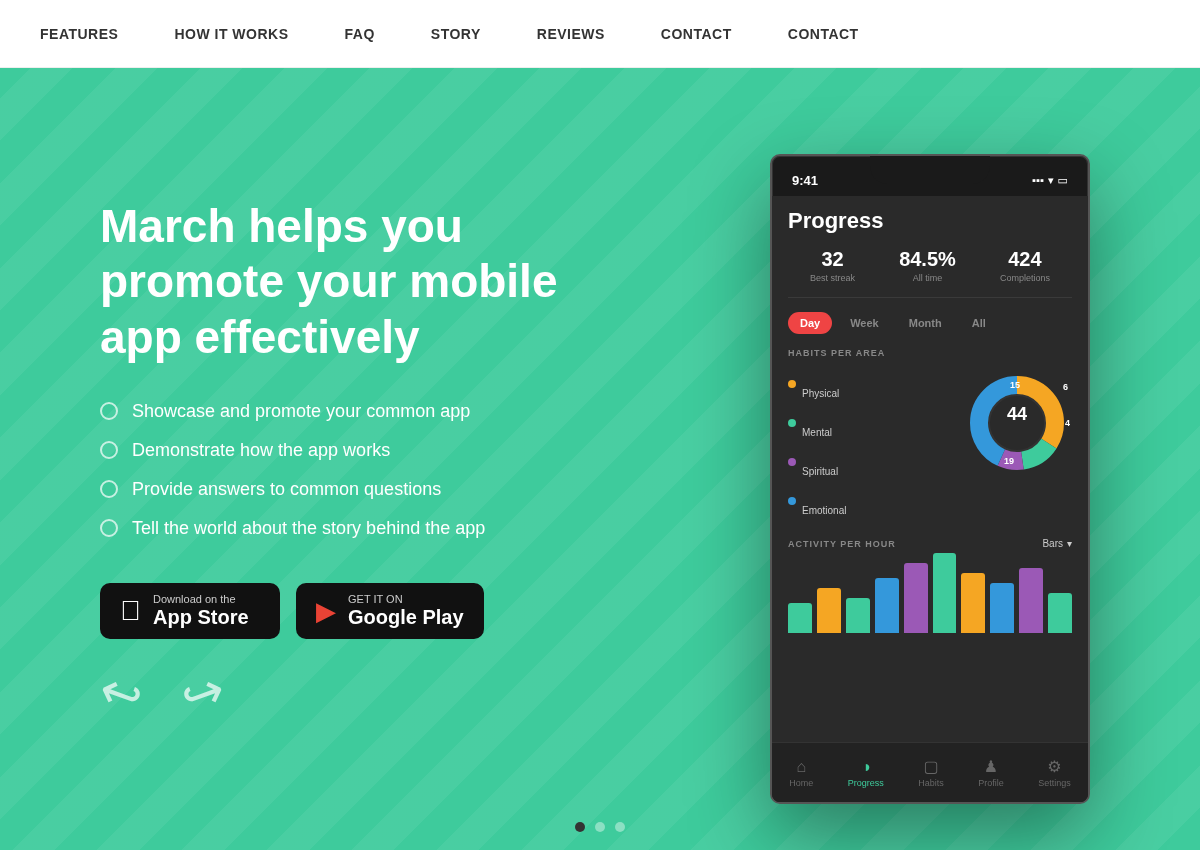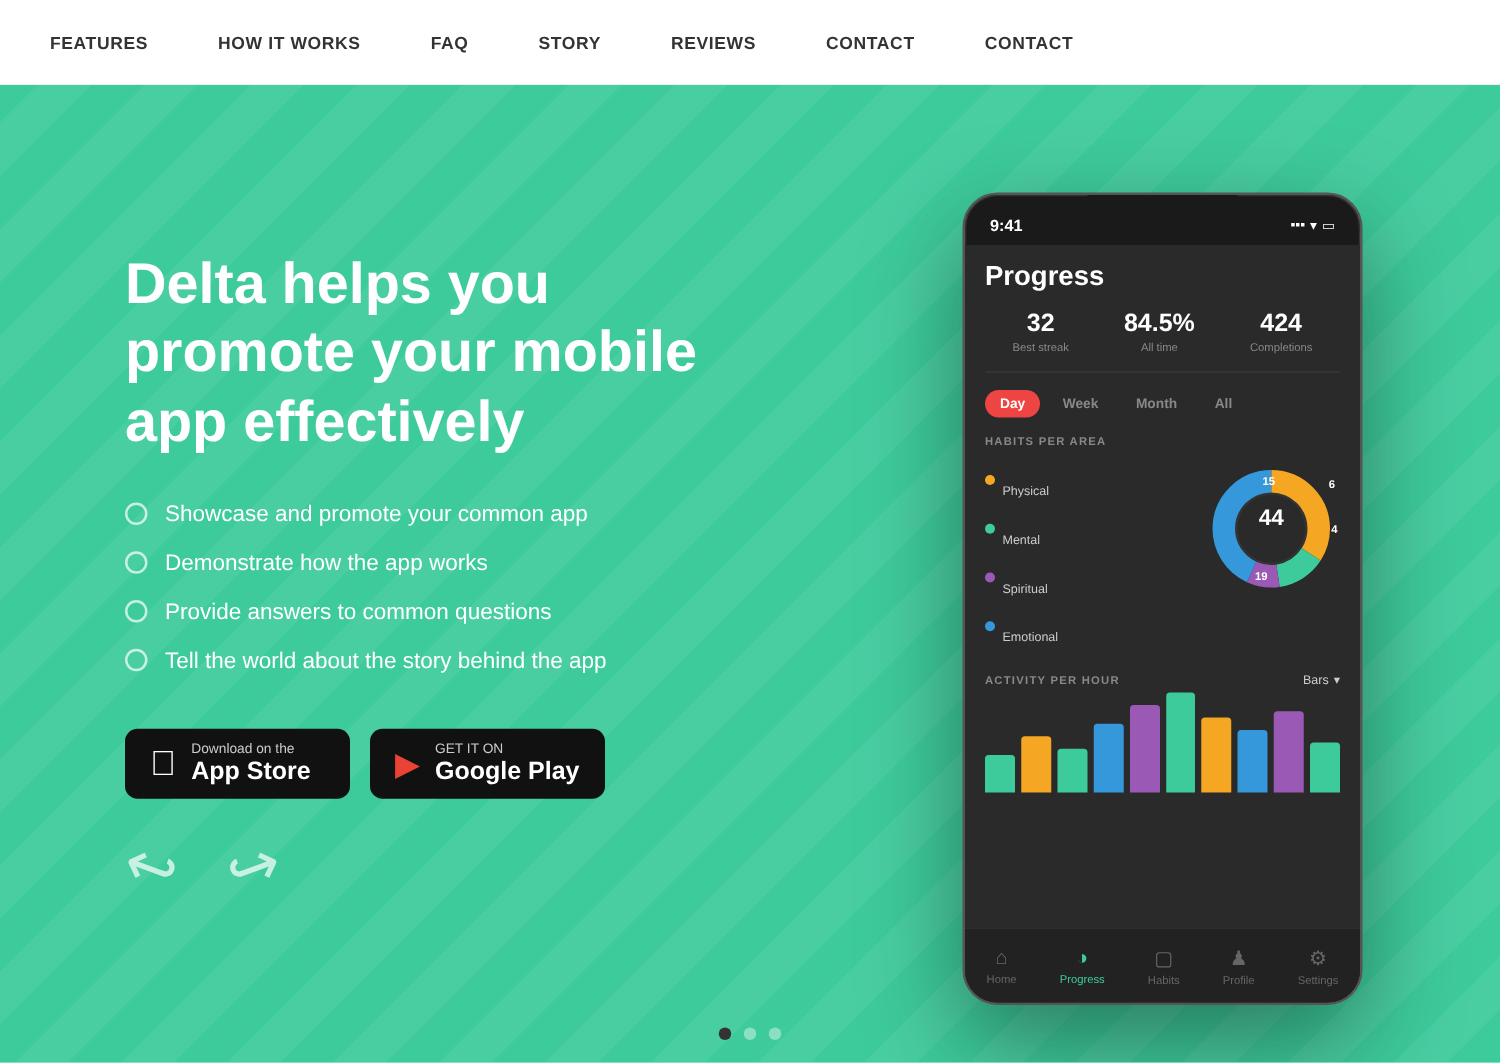--- a/index.html
+++ b/index.html
@@ -91,21 +91,21 @@
     .hero-right {
       flex: 1; display: flex; justify-content: center; align-items: flex-start;
       padding-top: 40px; position: relative; z-index: 2;
     }
     .phone-wrapper {
       width: 320px; height: 650px; position: relative;
     }
     .phone-outer {
       width: 320px; height: 650px;
       background: #1a1a1a;
-      border-radius: 28px;
+      border-radius: 10px;
       border: 2px solid #555;
       position: relative; overflow: hidden;
       box-shadow: 0 30px 80px rgba(0,0,0,0.4), inset 0 0 0 1px #333;
     }
     
     .phone-notch {
       position: absolute; top: 0; left: 50%; transform: translateX(-50%);
       width: 120px; height: 28px; background: #1a1a1a; border-radius: 0 0 18px 18px;
       z-index: 10;
     }
@@ -221,21 +221,21 @@
     <a class="nav-link">STORY</a>
     <a class="nav-link">REVIEWS</a>
     <a class="nav-link">CONTACT</a>
     <a class="nav-link">CONTACT</a>
   </div>
 </nav>
 
 <section class="hero">
 
   <div class="hero-left">
-    <h1 class="hero-title">Delta helps you promote your mobile app effectively</h1>
+    <h1 class="hero-title">March helps you promote your mobile app effectively</h1>
 
     <ul class="features-list">
       <li>
         <div class="bullet-circle"></div>
         <span>Showcase and promote your common app</span>
       </li>
       <li>
         <div class="bullet-circle"></div>
         <span>Demonstrate how the app works</span>
       </li>

